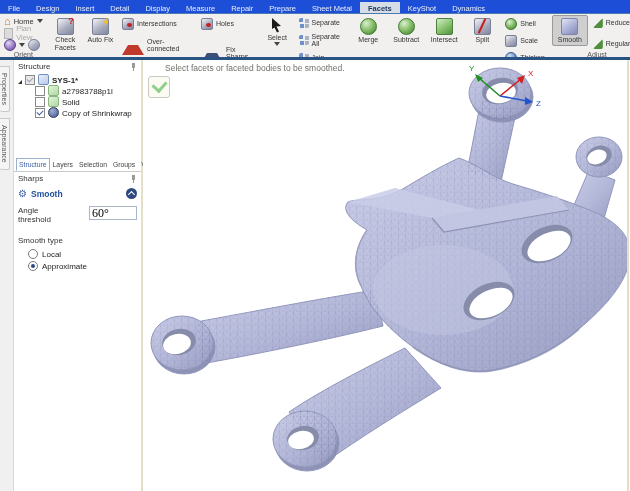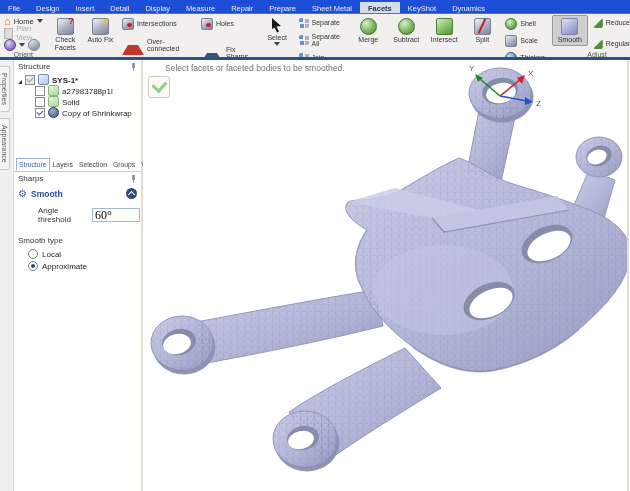--- a/index.html
+++ b/index.html
@@ -72,21 +72,21 @@
   .tico.meshb{border-radius:50%;background:radial-gradient(circle at 35% 30%,#9fb0d8,#44568c);border:1px solid #2e3a58;}
   .ptabs{display:flex;align-items:flex-end;gap:0;border-bottom:1px solid #c9c9c9;margin-top:40px;padding-left:2px;}
   .ptab{font-size:6.8px;color:#444;padding:2px 2px;border:1px solid transparent;white-space:nowrap;}
   .ptab.active{color:#3a5fa5;border:1px solid #9ab0cc;border-bottom:1px solid #fff;background:#fff;}
   .options{padding:0;}
   .toolrow{display:flex;align-items:center;gap:4px;padding:3px 4px;}
   .gear{color:#3a5fa5;font-size:10px;line-height:10px;}
   .toolname{font-size:8.5px;font-weight:bold;color:#1f4e9c;flex:1;}
   .roundbtn{width:11px;height:11px;border-radius:50%;background:#2e4a80;position:relative;}
   .roundbtn::after{content:"";position:absolute;left:3px;top:4px;width:4px;height:4px;border-left:1.5px solid #fff;border-top:1.5px solid #fff;transform:rotate(45deg);}
-  .anglerow{display:flex;align-items:center;gap:21px;padding:4px 4px;margin-left:20px;}
+  .anglerow{display:flex;gap:21px;padding:4px 4px;}
   .anglerow label{font-size:8px;color:#333;}
   .anglerow input{width:42px;height:12px;font-size:12px;border:1px solid #a9b8c8;padding:0 2px;font-family:Liberation Serif, serif;}
   .stype{font-size:8px;color:#333;padding:8px 4px 2px 4px;}
   .radiorow{display:flex;align-items:center;gap:4px;padding:2px 0 0 14px;}
   .radio{width:8px;height:8px;border-radius:50%;border:1px solid #7a7a7a;background:#fff;position:relative;flex:0 0 auto;}
   .radio.sel::after{content:"";position:absolute;left:2px;top:2px;width:4px;height:4px;border-radius:50%;background:#2e4a80;}
   .radiorow span{font-size:8px;color:#222;}
   
   .canvas{position:absolute;left:143px;top:60px;width:484px;height:431px;background:#fff;border-right:2px solid #e3dfc9;}
   .prompt{position:absolute;left:22px;top:3px;font-size:8.5px;color:#70706a;}

